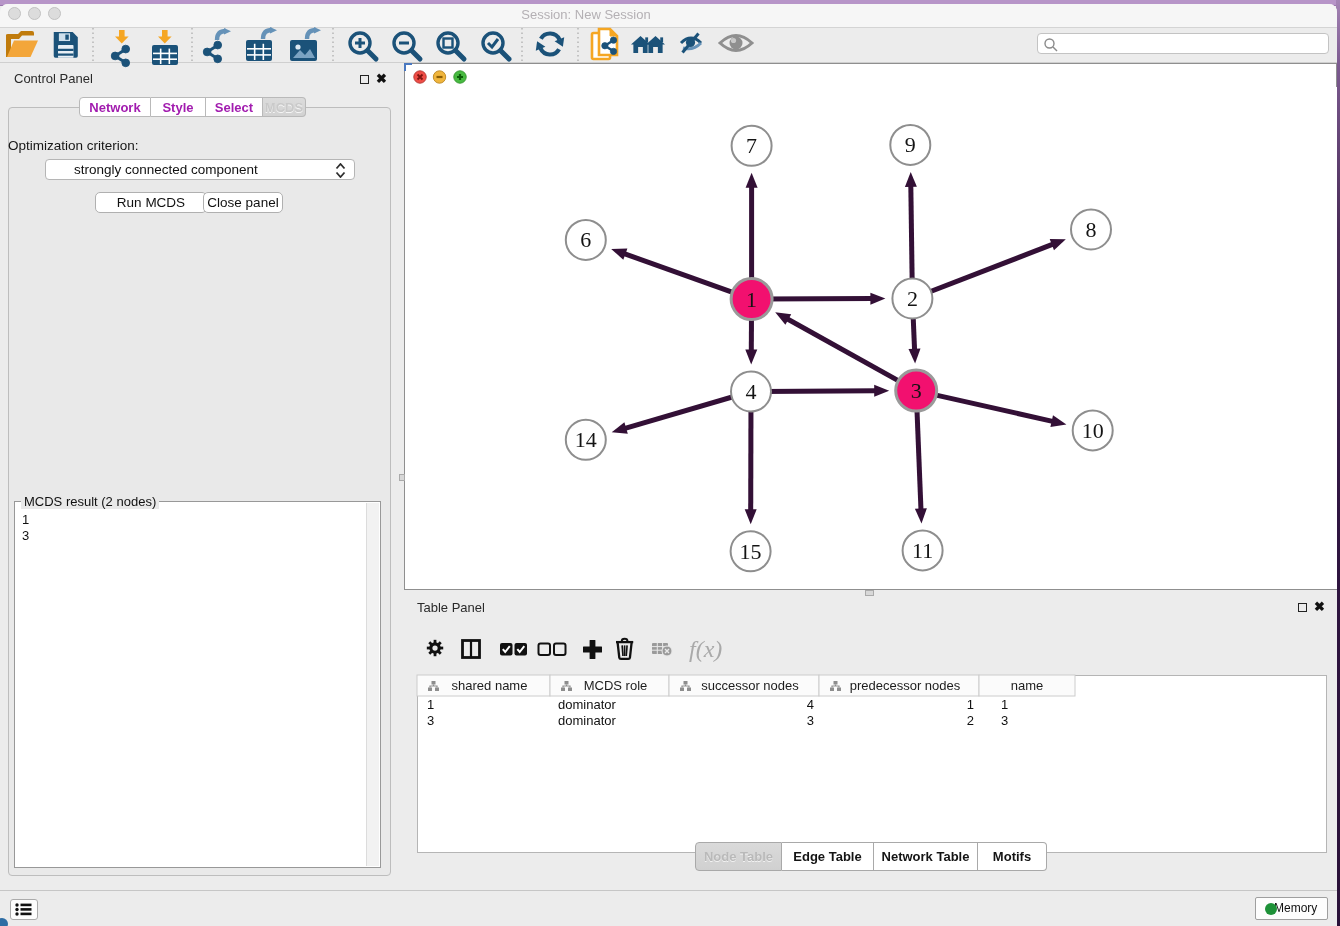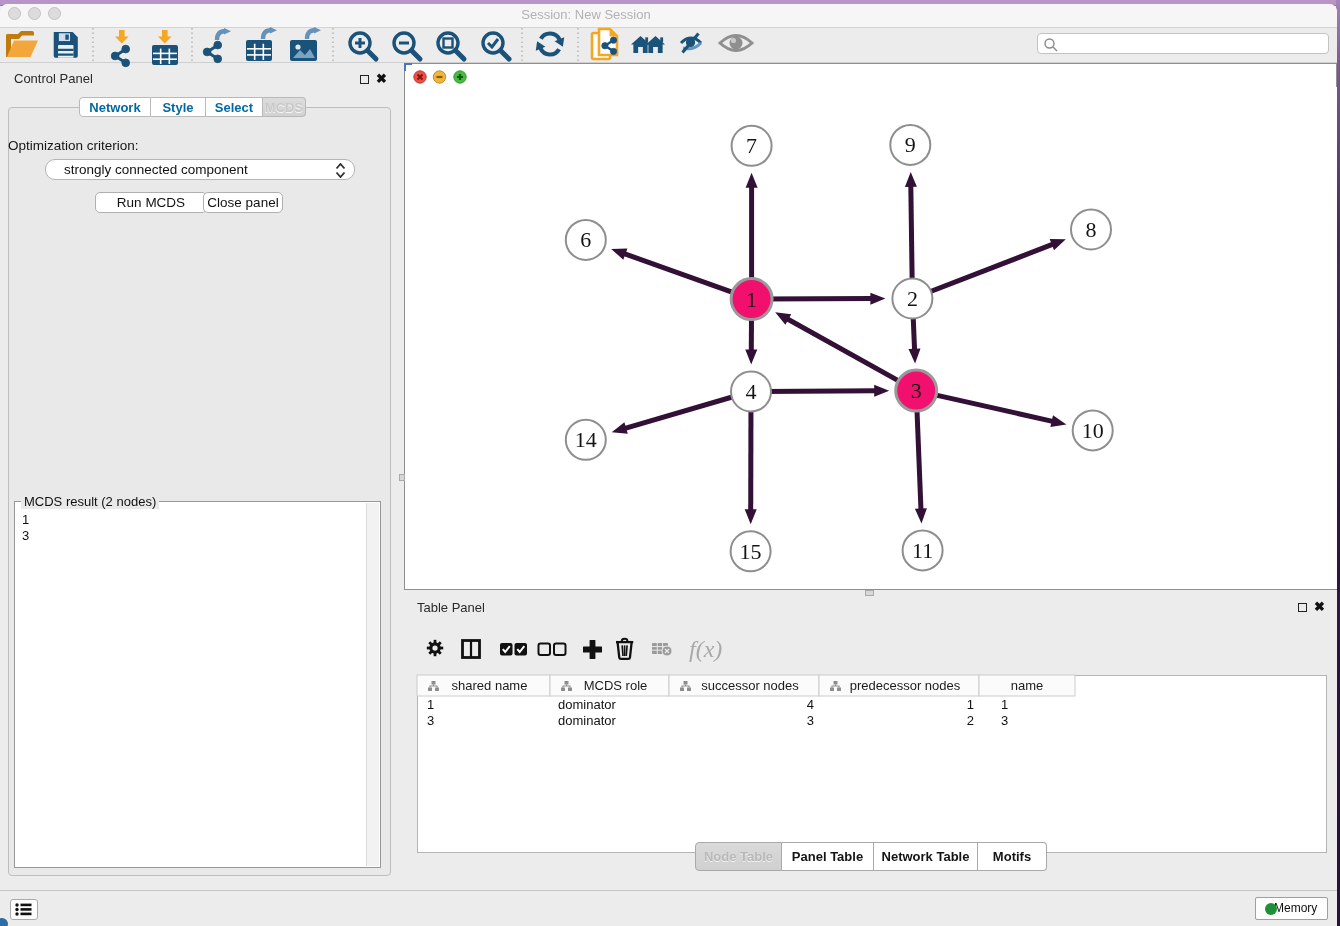--- a/index.html
+++ b/index.html
@@ -11,25 +11,25 @@
 #apptitle{left:0;top:7px;width:1172px;text-align:center;font-size:13px;color:#b4b0b4}
 #toolbar{left:0;top:28px;width:1337px;height:35px;background:#ececec;border-bottom:1px solid #cfcfcf}
 #search{left:1037px;top:33px;width:292px;height:21px;background:#fff;border:1px solid #c3c3c3;border-radius:4px}
 #search svg{position:absolute;left:5px;top:3px}
 #cp-head{left:14px;top:71px;font-size:13px;color:#2a2a2a}
 .winbtns{position:absolute;display:flex;gap:7px;align-items:center}
 .sqico{width:9px;height:9px;border:1.6px solid #222}
 .xico{font-size:13px;font-weight:bold;color:#111;line-height:10px}
 #tabpanel{left:8px;top:107px;width:383px;height:769px;background:#e9e9e9;border:1px solid #bdbdbd;border-radius:4px}
 .tabrow{position:absolute;left:79px;top:97px;display:flex;height:20px}
-.tab{border:1px solid #b9b9b9;border-left:none;background:#fff;font-size:13px;font-weight:600;color:#0369a1;display:flex;align-items:center;justify-content:center}
+.tab{border:1px solid #b9b9b9;border-left:none;background:#fff;font-size:13px;font-weight:600;color:#a21caf;display:flex;align-items:center;justify-content:center}
 .tab:first-child{border-left:1px solid #b9b9b9;border-radius:4px 0 0 4px}
 .tab.gray{background:linear-gradient(#dcdcdc,#d2d2d2);color:#c9c9c9;text-shadow:0 1px 0 #f5f5f5;border-radius:0 4px 4px 0;font-weight:600}
 #optlabel{left:8px;top:138px;width:383px;text-align:left;font-size:13.5px;color:#161616}
-#selbox{left:45px;top:159px;width:310px;height:21px;background:#fff;border:1px solid #b5b5b5;border-radius:10px;font-size:13.5px;color:#111;line-height:19px;padding-left:18px}
+#selbox{left:45px;top:159px;width:310px;height:21px;background:#fff;border:1px solid #b5b5b5;border-radius:4px;font-size:13.5px;color:#111;line-height:19px;padding-left:28px}
 .btn{position:absolute;background:#fff;border:1px solid #b0b0b0;border-radius:5px;font-size:13.5px;color:#111;text-align:center}
 #fieldset{left:14px;top:501px;width:367px;height:367px;background:#fff;border:1px solid #989898}
 #fieldset .scroll{position:absolute;right:1px;top:1px;width:13px;height:363px;background:#f2f2f2;border-left:1px solid #dcdcdc}
 #legend{left:21px;top:494px;background:#e9e9e9;font-size:13px;color:#111;padding:0 3px}
 #fs-items{left:22px;top:512px;font-size:13px;color:#111;line-height:16px}
 #netwin{left:404px;top:63px;width:933px;height:527px;border:1px solid #8f8f8f;background:#fff}
 #nettitle{left:0px;top:0px;width:931px;height:22px;background:linear-gradient(#f7f7f7,#dedede);border-bottom:1px solid #ababab;text-align:center;font-size:13px;font-weight:700;color:#111;line-height:22px}
 #netcanvas{left:1px;top:23px;width:931px;height:502px;background:#fff}
 #tp{left:404px;top:597px;width:933px;height:295px;background:#ececec}
 #tp-head{left:417px;top:600px;font-size:13px;color:#2a2a2a}
@@ -406,21 +406,21 @@
 <div class="trow" style="left:804px;top:697px;width:10px;text-align:right">4</div>
 <div class="trow" style="left:964px;top:697px;width:10px;text-align:right">1</div>
 <div class="trow" style="left:1001px;top:697px">1</div>
 <div class="trow" style="left:427px;top:713px">3</div>
 <div class="trow" style="left:558px;top:713px">dominator</div>
 <div class="trow" style="left:804px;top:713px;width:10px;text-align:right">3</div>
 <div class="trow" style="left:964px;top:713px;width:10px;text-align:right">2</div>
 <div class="trow" style="left:1001px;top:713px">3</div>
 <div class="btabs" style="left:695px">
   <div class="btab sel" style="width:87px">Node Table</div>
-  <div class="btab" style="width:92px">Panel Table</div>
+  <div class="btab" style="width:92px">Edge Table</div>
   <div class="btab" style="width:104px">Network Table</div>
   <div class="btab" style="width:69px">Motifs</div>
 </div>
 
 <div class="abs" id="statusbar"></div>
 <div class="abs" id="listbtn"><svg width="26" height="19">
       <g fill="#111">
         <circle cx="6" cy="5" r="1.7"></circle>
         <circle cx="6" cy="9.5" r="1.7"></circle>
         <circle cx="6" cy="14" r="1.7"></circle>

